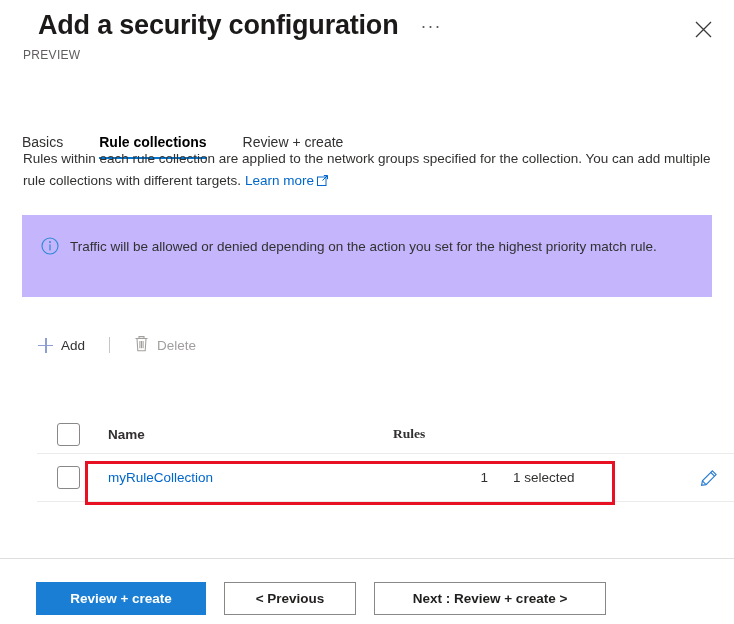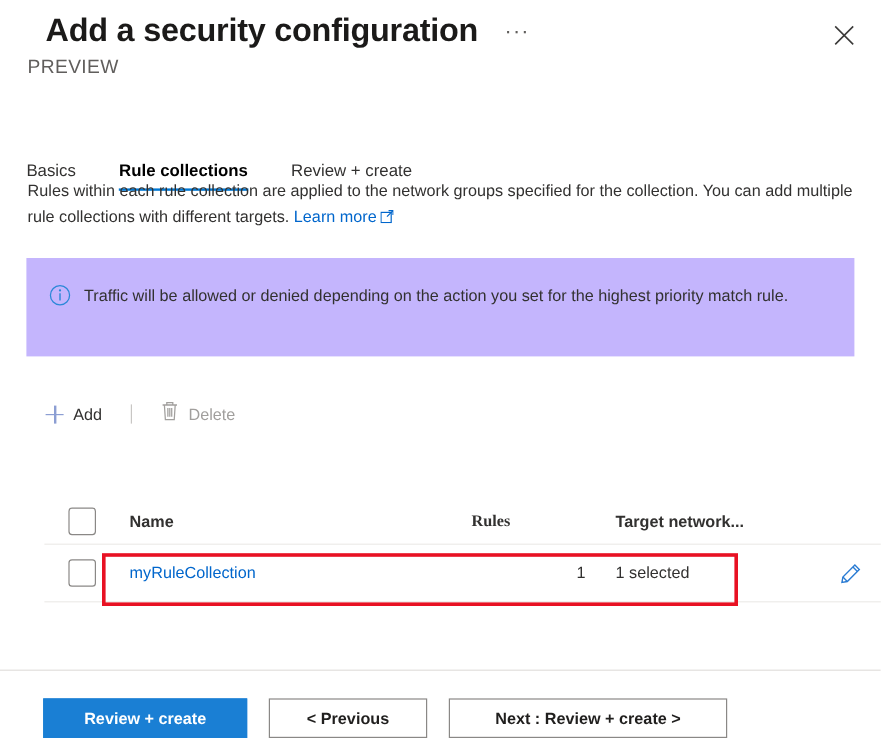--- a/index.html
+++ b/index.html
@@ -53,21 +53,21 @@
     right: 18px; top: 16px;
     width: 26px; height: 26px;
     cursor: pointer;
     display: flex;
     align-items: center;
     justify-content: center;
   }
   .preview-label {
     position: absolute;
     left: 23px; top: 48px;
-    font-size: 16px;
+    font-size: 12px;
     color: #605e5c;
     letter-spacing: 0.3px;
   }
 
   
   .tabs {
     position: absolute;
     left: 22px; top: 100px;
     display: flex;
     align-items: flex-start;
@@ -388,21 +388,20 @@
 </div>
 
 <div class="grid">
 
   <div class="grid-row grid-head">
     <div class="cell-check">
       <div class="checkbox"></div>
     </div>
     <div class="cell-name col-head">Name</div>
     <div class="cell-rules col-head">Rules</div>
-    <div class="cell-target col-head">Target network...</div>
     <div class="cell-actions"></div>
   </div>
 
   <div class="grid-row grid-body-row">
     <div class="cell-check">
       <div class="checkbox"></div>
     </div>
     <div class="cell-name">
       <a class="row-link">myRuleCollection</a>
     </div>

